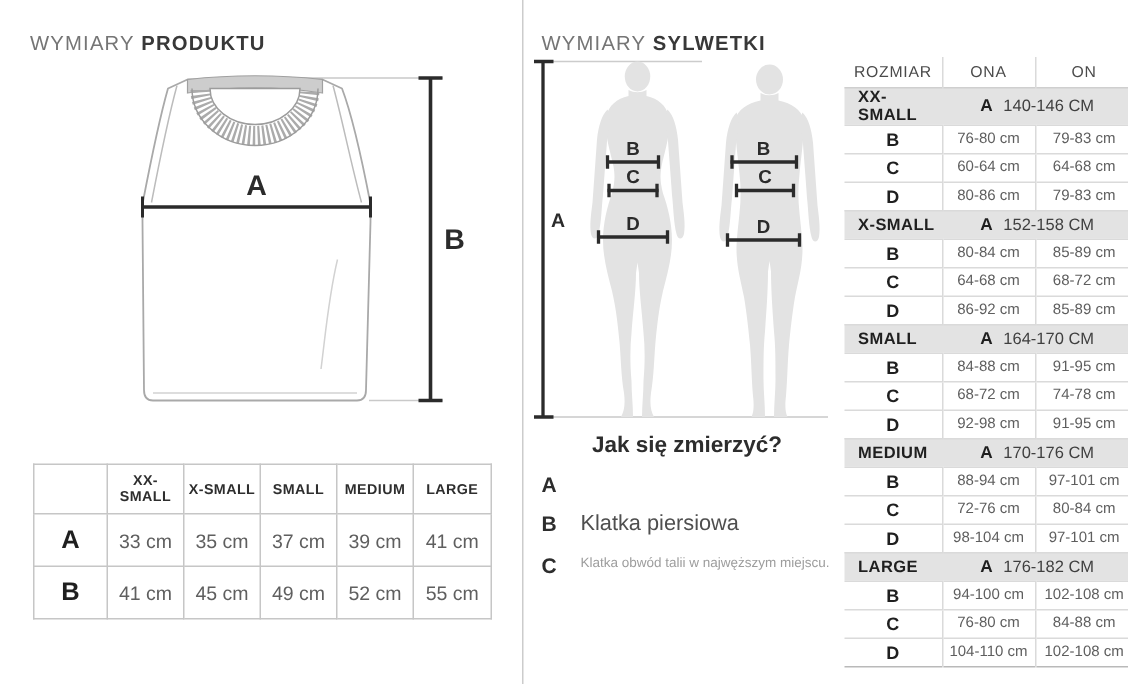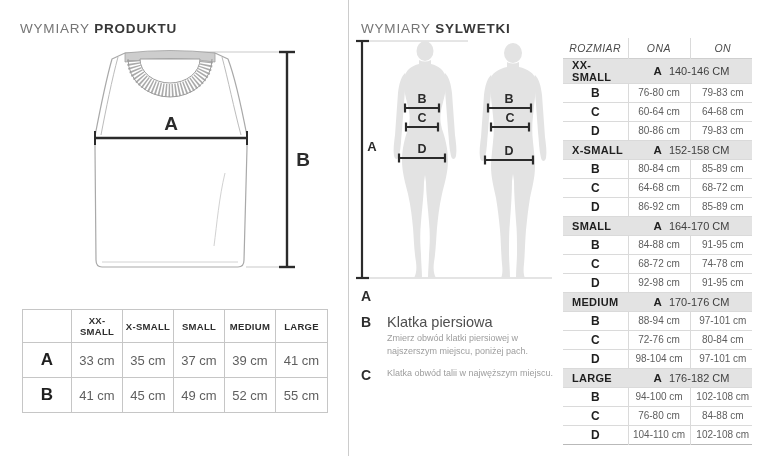--- a/index.html
+++ b/index.html
@@ -42,21 +42,21 @@
   .howto-text{flex:1;}
   .howto-name{font-size:14.5px;color:#4f4f4f;margin-bottom:2px;}
   .howto-desc{font-size:9px;line-height:1.4;color:#9d9d9d;}
 
   
   #size-table{
     position:absolute;left:563px;top:38px;width:192px;border-collapse:collapse;table-layout:fixed;
   }
   #size-table th,#size-table td{padding:0;vertical-align:middle;text-align:center;}
   #size-table tr{height:19px;border-bottom:1px solid #dadada;}
-  #size-table tr.hdr{height:20px;border-bottom:1px solid #cfcfcf;font-style:italic;}
+  #size-table tr.hdr{height:20px;border-bottom:1px solid #cfcfcf;}
   #size-table tr:last-child{border-bottom:1px solid #b9b9b9;}
   #size-table tr.hdr th{font-size:10.5px;font-weight:400;letter-spacing:.5px;color:#4a4a4a;border-right:1px solid #dadada;}
   #size-table tr.hdr th:last-child{border-right:none;}
   #size-table tr.mrow th{font-size:12px;font-weight:700;color:#1f1f1f;border-right:1px solid #dadada;}
   #size-table tr.mrow td{font-size:10px;color:#5e5e5e;}
   #size-table tr.mrow td:nth-child(2){border-right:1px solid #dadada;}
   #size-table tr.group{background:#e3e3e3;}
   #size-table tr.group th{font-size:11px;font-weight:700;letter-spacing:.3px;color:#1f1f1f;text-align:left;padding-left:9px;}
   #size-table tr.group td{font-size:11px;color:#3f3f3f;}
   #size-table tr.group td b{font-size:11.5px;font-weight:700;color:#1f1f1f;margin-right:7px;}
@@ -191,29 +191,29 @@
       <line x1="128" y1="127" x2="178" y2="127"></line>
         <line x1="129" y1="122.5" x2="129" y2="131.5"></line>
         <line x1="177" y1="122.5" x2="177" y2="131.5"></line>
     </g>
     <text class="dim-label" x="153" y="70" font-size="12.5" text-anchor="middle">B</text>
     <text class="dim-label" x="154" y="89" font-size="12.5" text-anchor="middle">C</text>
     <text class="dim-label" x="153" y="122" font-size="12.5" text-anchor="middle">D</text>
   </svg>
 
   <div class="howto">
+    <h3 class="howto-title">Jak się zmierzyć?</h3>
     <div id="howto-items">
         <div class="howto-item">
           <div class="howto-letter">A</div>
         </div>
         <div class="howto-item">
           <div class="howto-letter">B</div>
           <div class="howto-text">
             <div class="howto-name">Klatka piersiowa</div>
-            <div class="howto-desc">Zmierz obwód klatki piersiowej w najszerszym miejscu, poniżej pach.</div>
           </div>
         </div>
         <div class="howto-item">
           <div class="howto-letter">C</div>
           <div class="howto-text">
             <div class="howto-desc">Klatka obwód talii w najwęższym miejscu.</div>
           </div>
         </div>
       </div>
   </div>

